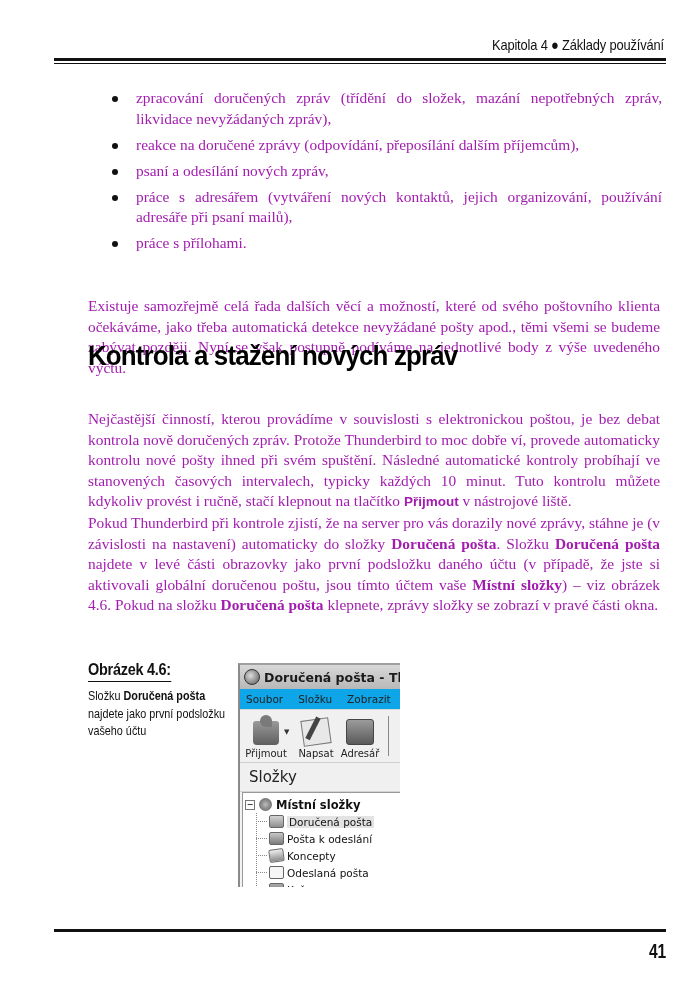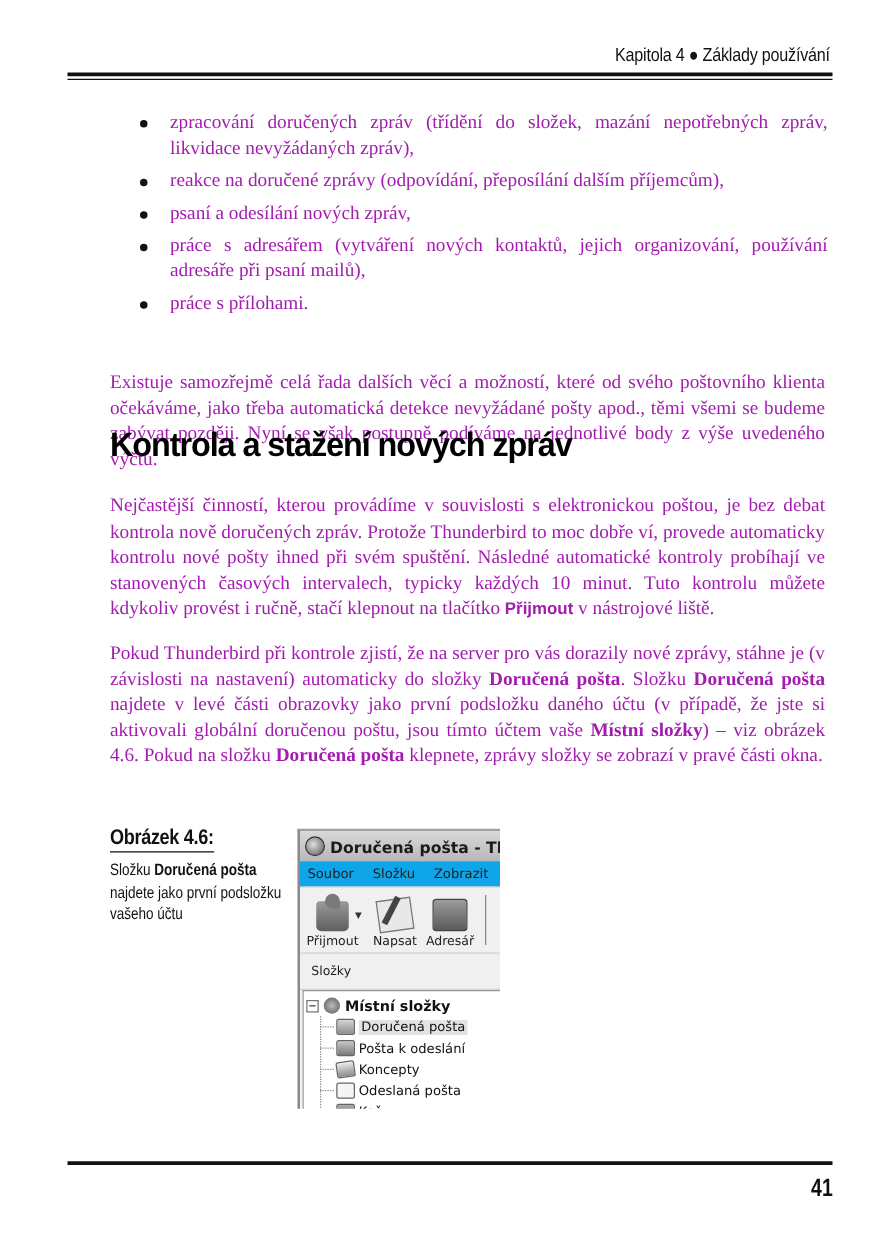--- a/index.html
+++ b/index.html
@@ -19,21 +19,21 @@
   ul.bullets { position: absolute; left: 110px; width: 552px; top: 88px; margin: 0; padding: 0; list-style: none; }
   ul.bullets li { position: relative; padding-left: 26px; margin-bottom: 5.5px; }
   ul.bullets li .dot { position: absolute; left: 2px; top: 8px; width: 6px; height: 6px; background: #111; border-radius: 50%; }
 
   .para1 { top: 296px; }
   .h2 {
     position: absolute; left: 88px; top: 341px;
     font-family: "Liberation Sans", "DejaVu Sans", sans-serif; font-weight: 900; font-size: 27px;
     letter-spacing: -0.9px; transform: scaleX(0.96); transform-origin: left center; color: #000;
   }
-  .para2 { top: 395px; }
+  .para2 { top: 409px; }
   .para3 { top: 513px; }
   .b-sans { font-family: "Liberation Sans", sans-serif; font-weight: bold; font-size: 13.5px; }
   .b-serif { font-weight: bold; }
 
   .fig-title {
     position: absolute; left: 88px; top: 660px;
     font-family: "Liberation Sans", sans-serif; font-weight: bold; font-size: 17px; transform: scaleX(0.85); transform-origin: left center;
     border-bottom: 1.5px solid #111; padding-bottom: 1px; letter-spacing: -0.3px;
   }
   .fig-caption {
@@ -62,21 +62,21 @@
   .tb-tool { display: flex; flex-direction: column; align-items: center; width: 40px; font-size: 10px; color: #222; padding-bottom: 3px; }
   .tb-tool .ico { width: 26px; height: 24px; margin-bottom: 3px; position: relative; }
   .ico-get { background: linear-gradient(#9a9a9a, #5e5e5e); border-radius: 3px 3px 4px 4px; }
   .ico-get::before { content: ""; position: absolute; left: 7px; top: -6px; width: 12px; height: 12px; border-radius: 50% 50% 0 50%; background: #7a7a7a; }
   .ico-write { background: #e8e8e8; border: 1px solid #777; transform: rotate(-8deg); }
   .ico-write::after { content: ""; position: absolute; left: 8px; top: -4px; width: 5px; height: 24px; background: #444; transform: rotate(35deg); }
   .ico-addr { background: linear-gradient(#9b9b9b, #5a5a5a); border-radius: 3px; border: 1px solid #444; }
   .tb-dropdown-arrow { position: absolute; left: 44px; top: 18px; font-size: 7px; color: #333; }
   .tb-toolbar-sep { position: absolute; left: 148px; top: 6px; width: 1px; height: 40px; background: #888; }
 
-  .tb-folders-header { height: 28px; display: flex; align-items: center; padding-left: 9px; font-size: 10px; color: #222; background: #f0f0f0; border-bottom: 1px solid #d3d3d3; }
+  .tb-folders-header { height: 28px; display: flex; align-items: center; padding-left: 9px; font-size: 15px; color: #222; background: #f0f0f0; border-bottom: 1px solid #d3d3d3; }
   .tb-tree { background: #ffffff; height: 120px; border-top: 1px solid #999; border-left: 1px solid #999; margin-left: 2px; padding-top: 3px; font-size: 10.5px; color: #111; position: relative; }
   .tb-node { display: flex; align-items: center; height: 17px; white-space: nowrap; position: relative; }
   .tb-node.root { padding-left: 2px; font-weight: bold; font-size: 11.5px; }
   .tb-node.child { padding-left: 26px; }
   .tb-node.child::before { content: ""; position: absolute; left: 13px; top: 8px; width: 11px; border-top: 1px dotted #888; }
   .tb-tree .vline { position: absolute; left: 13px; top: 20px; height: 85px; border-left: 1px dotted #888; }
   .expander { width: 8px; height: 8px; border: 1px solid #777; font-size: 8px; line-height: 7px; text-align: center; margin-right: 4px; color: #333; background: #fff; }
   .fi { width: 13px; height: 11px; margin-right: 3px; border: 1px solid #666; border-radius: 2px; flex: none; }
   .fi-root { width: 13px; height: 13px; background: radial-gradient(circle, #bbb, #555); border-radius: 50%; margin-right: 4px; border: none; }
   .fi-inbox { background: linear-gradient(#d4d4d4, #8e8e8e); }

